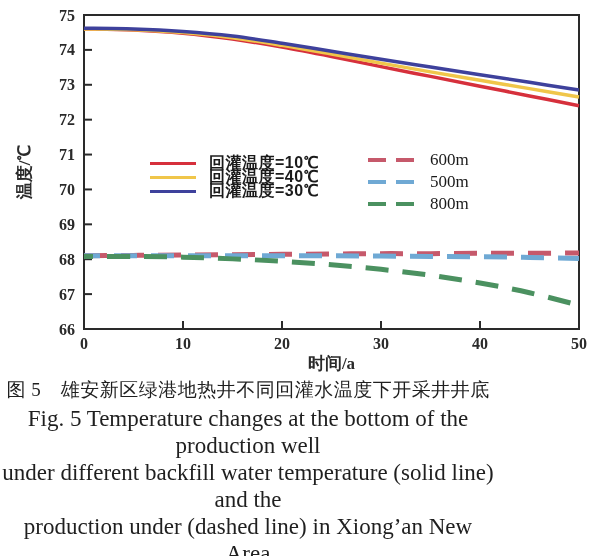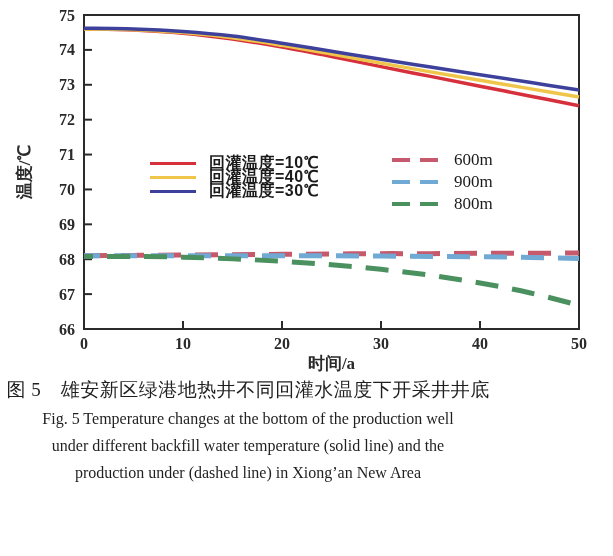--- a/index.html
+++ b/index.html
@@ -7,21 +7,21 @@
     position:relative;
     width:613px;height:556px;
     background:#ffffff;
     font-family:"Liberation Serif", serif;
     overflow:hidden;
   }
   #chart-svg{position:absolute;left:0;top:0;}
   
   .legend{position:absolute;display:flex;flex-direction:column;}
   .legend-solid{left:150px;top:156px;gap:0;align-items:center;}
-  .legend-dashed{left:392px;top:153px;gap:8px;}
+  .legend-dashed{left:368px;top:153px;gap:8px;}
   .legend-item{display:flex;align-items:center;height:14px;}
   .swatch{display:inline-block;width:46px;flex:0 0 46px;}
   .swatch.solid{height:3px;}
   .swatch.dashed{height:4.5px;}
   .legend-label-zh{
     margin-left:13px;
     font-family:"Liberation Sans", sans-serif;
     font-weight:bold;font-size:16px;color:#1a1a1a;
     letter-spacing:0.5px;white-space:nowrap;
   }
@@ -33,21 +33,21 @@
   .caption{
     position:absolute;left:0;top:375px;width:496px;
     text-align:center;color:#1f1f1f;
   }
   .caption .zh{
     font-size:19px;line-height:30px;
     font-family:"Liberation Serif", serif;
     letter-spacing:0.5px;
   }
   .caption .en{
-    font-size:16px;line-height:27px;
+    font-size:23px;line-height:27px;
     font-family:"Liberation Serif", serif;
   }
 </style>
 </head>
 <body>
 
 <div class="figure">
 
   <svg id="chart-svg" width="613" height="372" viewBox="0 0 613 372">
       <rect x="84" y="15" width="495" height="314" fill="none" stroke="#2a2a2a" stroke-width="2"></rect>
@@ -108,21 +108,21 @@
     </div>
   </div>
 
   <div class="legend legend-dashed">
     <div class="legend-item">
       <span class="swatch dashed" style="background-image: linear-gradient(to right, rgb(198, 89, 107) 0px, rgb(198, 89, 107) 18px, transparent 18px, transparent 28px, rgb(198, 89, 107) 28px, rgb(198, 89, 107) 46px);"></span>
       <span class="legend-label-m">600m</span>
     </div>
     <div class="legend-item">
       <span class="swatch dashed" style="background-image: linear-gradient(to right, rgb(111, 169, 212) 0px, rgb(111, 169, 212) 18px, transparent 18px, transparent 28px, rgb(111, 169, 212) 28px, rgb(111, 169, 212) 46px);"></span>
-      <span class="legend-label-m">900m</span>
+      <span class="legend-label-m">500m</span>
     </div>
     <div class="legend-item">
       <span class="swatch dashed" style="background-image: linear-gradient(to right, rgb(75, 145, 96) 0px, rgb(75, 145, 96) 18px, transparent 18px, transparent 28px, rgb(75, 145, 96) 28px, rgb(75, 145, 96) 46px);"></span>
       <span class="legend-label-m">800m</span>
     </div>
   </div>
 
   <div class="caption">
     <div class="zh">图 5　雄安新区绿港地热井不同回灌水温度下开采井井底</div>
     <div class="en">Fig. 5  Temperature changes at the bottom of the production well</div>

